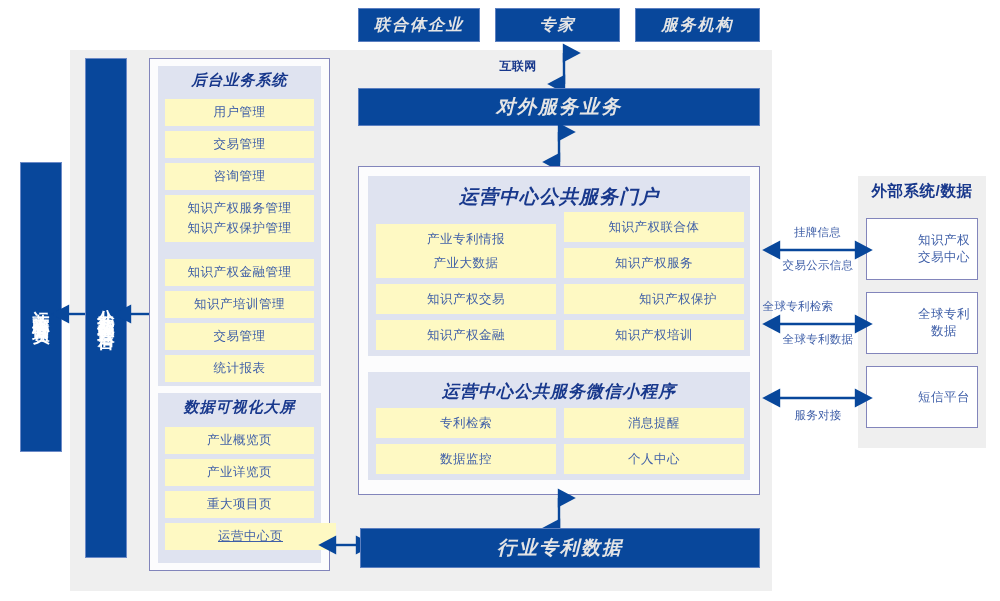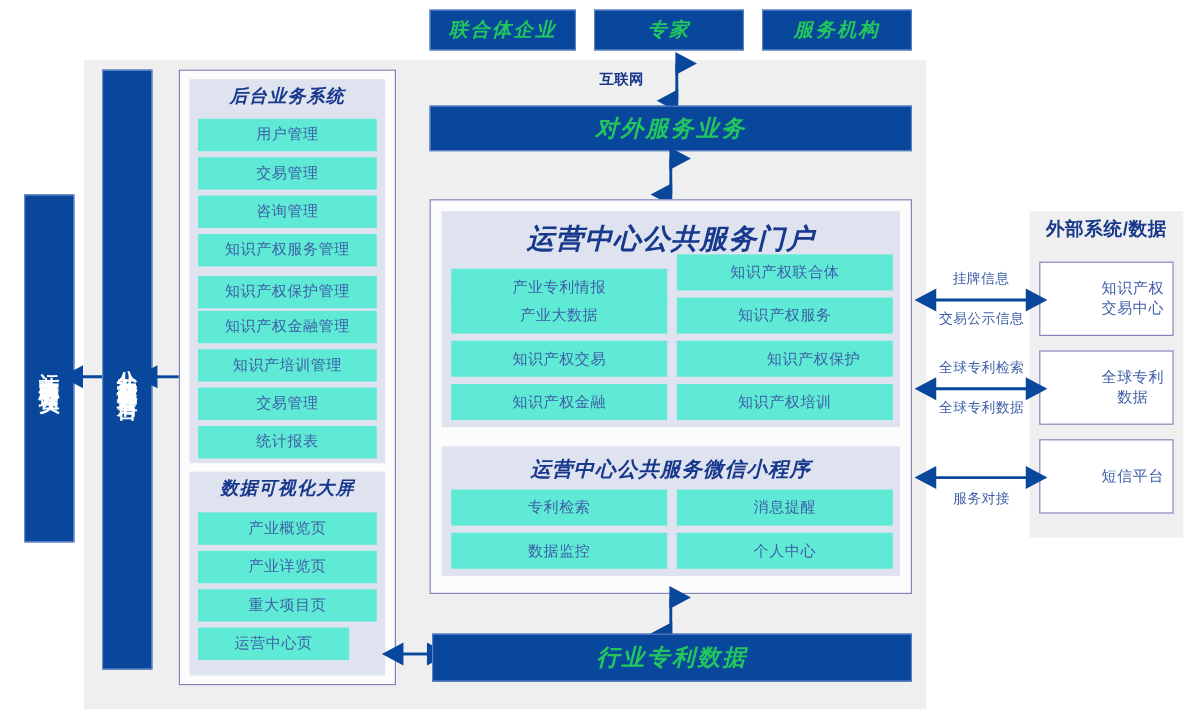--- a/index.html
+++ b/index.html
@@ -6,33 +6,33 @@
   body{
     width:1000px;height:601px;background:#ffffff;
     font-family:"Liberation Sans","DejaVu Sans",sans-serif;
     position:relative;overflow:hidden;
   }
   .stage{position:absolute;left:0;top:0;width:1000px;height:601px;}
 
   
   .abs{position:absolute;box-sizing:border-box;}
   .blue-box{
-    background:#08479b;border:1px solid #5b7fc0;color:#22c55e;
+    background:#08479b;border:1px solid #5b7fc0;color:#e5e5e5;
     display:flex;align-items:center;justify-content:center;
     font-weight:bold;font-style:italic;letter-spacing:2px;
   }
   .gray-panel{background:#efefef;}
   .outer-card{background:#fcfcfd;border:1px solid #8285bb;}
   .group{background:#dfe3f0;}
   .group-title{
     color:#18388c;font-weight:bold;font-style:italic;
     text-align:center;letter-spacing:1px;
   }
   .item{
-    background:#5eead4;color:#3f5fa8;
+    background:#fef9c3;color:#3f5fa8;
     display:flex;align-items:center;justify-content:center;
     font-size:12.5px;letter-spacing:.5px;
   }
   .ext-box{
     background:#ffffff;border:1px solid #8285bb;color:#3f5fa8;
     display:flex;align-items:center;justify-content:center;
     text-align:center;font-size:12.5px;line-height:17px;letter-spacing:.5px;padding-left:44px;
   }
   .vbar{
     background:#08479b;border:1px solid #6b8ac7;color:#fff;
@@ -97,42 +97,42 @@
 
   <div class="abs outer-card" style="left:149px;top:58px;width:181px;height:513px;"></div>
 
   <div class="abs group" style="left:158px;top:66px;width:163px;height:320px;"></div>
   <div class="abs group-title" style="left:158px;top:71px;width:163px;font-size:15px;">后台业务系统</div>
 
   <div class="abs item" style="left:165px;top:99px;width:149px;height:27px;">用户管理</div>
   <div class="abs item" style="left:165px;top:131px;width:149px;height:27px;">交易管理</div>
   <div class="abs item" style="left:165px;top:163px;width:149px;height:27px;">咨询管理</div>
   <div class="abs item" style="left:165px;top:195px;width:149px;height:27px;">知识产权服务管理</div>
-  <div class="abs item" style="left:165px;top:230px;width:149px;height:27px;">知识产权保护管理</div>
+  <div class="abs item" style="left:165px;top:215px;width:149px;height:27px;">知识产权保护管理</div>
   <div class="abs item" style="left:165px;top:259px;width:149px;height:27px;">知识产权金融管理</div>
   <div class="abs item" style="left:165px;top:291px;width:149px;height:27px;">知识产培训管理</div>
   <div class="abs item" style="left:165px;top:323px;width:149px;height:27px;">交易管理</div>
   <div class="abs item" style="left:165px;top:355px;width:149px;height:27px;">统计报表</div>
 
   <div class="abs group" style="left:158px;top:393px;width:163px;height:170px;"></div>
   <div class="abs group-title" style="left:158px;top:398px;width:163px;font-size:15px;">数据可视化大屏</div>
 
   <div class="abs item" style="left:165px;top:427px;width:149px;height:27px;">产业概览页</div>
   <div class="abs item" style="left:165px;top:459px;width:149px;height:27px;">产业详览页</div>
   <div class="abs item" style="left:165px;top:491px;width:149px;height:27px;">重大项目页</div>
-  <div class="abs item" style="left:165px;top:523px;width:126px;height:27px;">运营中心页</div>
+  <div class="abs item" style="left:165px;top:523px;width:171px;height:27px;text-decoration:underline;">运营中心页</div>
 
   <svg class="arrow" style="left:331px;top:536px;" width="30" height="18" viewBox="0 0 30 18">
     <line x1="4" y1="9" x2="26" y2="9" stroke="#08479b" stroke-width="2.4" marker-start="url(#ahL)" marker-end="url(#ahR)"></line>
   </svg>
 
   <div class="abs outer-card" style="left:358px;top:166px;width:402px;height:329px;"></div>
 
   <div class="abs group" style="left:368px;top:176px;width:382px;height:180px;"></div>
-  <div class="abs group-title" style="left:368px;top:184px;width:382px;font-size:23px;">运营中心公共服务门户</div>
+  <div class="abs group-title" style="left:368px;top:184px;width:382px;font-size:19px;">运营中心公共服务门户</div>
 
   <div class="abs item" style="left:376px;top:212px;width:180px;height:30px;margin-top:12px;">产业专利情报</div>
   <div class="abs item" style="left:564px;top:212px;width:180px;height:30px;">知识产权联合体</div>
   <div class="abs item" style="left:376px;top:248px;width:180px;height:30px;">产业大数据</div>
   <div class="abs item" style="left:564px;top:248px;width:180px;height:30px;">知识产权服务</div>
   <div class="abs item" style="left:376px;top:284px;width:180px;height:30px;">知识产权交易</div>
   <div class="abs item" style="left:564px;top:284px;width:180px;height:30px;padding-left:48px;">知识产权保护</div>
   <div class="abs item" style="left:376px;top:320px;width:180px;height:30px;">知识产权金融</div>
   <div class="abs item" style="left:564px;top:320px;width:180px;height:30px;">知识产权培训</div>
 
@@ -164,21 +164,21 @@
   <div class="abs ext-box" style="left:866px;top:366px;width:112px;height:62px;">
     <span style="white-space:pre-line;">短信平台</span>
   </div>
 
   <div class="abs conn-label" style="left:775px;top:225px;width:85px;">挂牌信息</div>
   <svg class="arrow" style="left:775px;top:241px;" width="85" height="18" viewBox="0 0 85 18">
     <line x1="4" y1="9" x2="81" y2="9" stroke="#08479b" stroke-width="2.4" marker-start="url(#ahL)" marker-end="url(#ahR)"></line>
   </svg>
   <div class="abs conn-label" style="left:773px;top:258px;width:90px;">交易公示信息</div>
 
-  <div class="abs conn-label" style="left:773px;top:299px;width:90px;">全球专利检索</div>
+  <div class="abs conn-label" style="left:753px;top:299px;width:90px;">全球专利检索</div>
   <svg class="arrow" style="left:775px;top:315px;" width="85" height="18" viewBox="0 0 85 18">
     <line x1="4" y1="9" x2="81" y2="9" stroke="#08479b" stroke-width="2.4" marker-start="url(#ahL)" marker-end="url(#ahR)"></line>
   </svg>
   <div class="abs conn-label" style="left:773px;top:332px;width:90px;">全球专利数据</div>
 
   <svg class="arrow" style="left:775px;top:389px;" width="85" height="18" viewBox="0 0 85 18">
     <line x1="4" y1="9" x2="81" y2="9" stroke="#08479b" stroke-width="2.4" marker-start="url(#ahL)" marker-end="url(#ahR)"></line>
   </svg>
   <div class="abs conn-label" style="left:773px;top:408px;width:90px;">服务对接</div>
 

